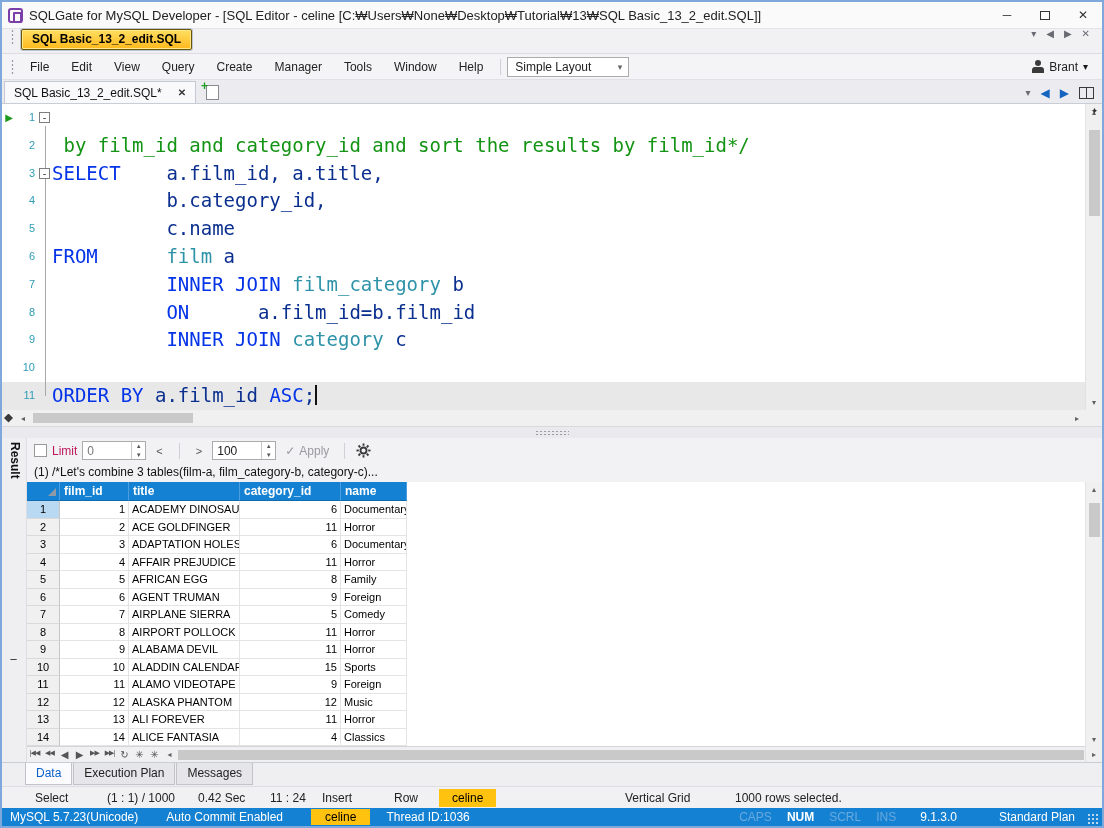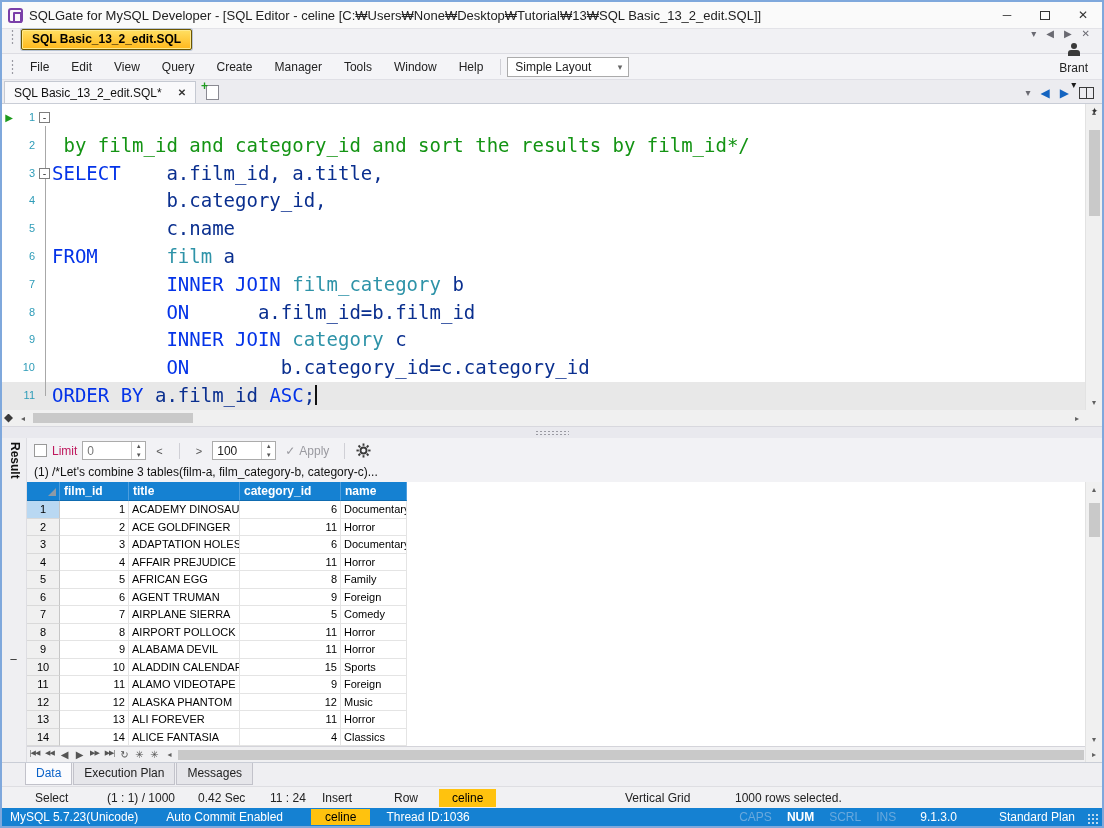--- a/index.html
+++ b/index.html
@@ -25,21 +25,21 @@
   .strip-right { margin-left:auto; display:flex; align-items:center; gap:10px; padding-right:8px; color:#6a6a72; }
   .mini { font-size:10px; line-height:1; }
   .mini.blue { color:#1464c0; font-size:12px; }
 
   
   .menubar { height:26px; background:#f4f4f7; display:flex; align-items:center; padding:0 4px; border-bottom:1px solid #e0e0e6; }
   .menu-item { padding:4px 11px; font-size:12px; color:#222; }
   .vsep { width:1px; height:16px; background:#d0d0d6; margin:0 6px; }
   .layout-combo { width:122px; height:20px; border:1px solid #ababab; background:#fff; display:flex; align-items:center; padding-left:7px; font-size:12px; color:#222; }
   .layout-combo .dd { margin-left:auto; padding-right:6px; color:#666; font-size:9px; }
-  .menubar-right { margin-left:auto; display:flex; align-items:center; gap:5px; padding-right:10px;flex-direction:column; }
+  .menubar-right { margin-left:auto; display:flex; align-items:center; gap:5px; padding-right:10px; }
   .person-icon { width:12px; height:13px; position:relative; }
   .person-icon::before { content:""; position:absolute; top:0; left:3px; width:6px; height:6px; border-radius:50%; background:#3a3a3a; }
   .person-icon::after { content:""; position:absolute; bottom:0; left:0; width:12px; height:6px; border-radius:3px 3px 0 0; background:#3a3a3a; }
   .user-name { font-size:12px; color:#222; }
 
   
   .doctabs { height:24px; background:#ececf0; display:flex; align-items:flex-end; padding-left:2px; border-bottom:1px solid #c9cdd6; }
   .doc-tab { height:22px; background:#f9f9fb; border:1px solid #c5c9d2; border-bottom:none; display:flex; align-items:center; gap:16px; padding:2px 9px; font-size:12px; color:#111; }
   .doc-tab .x { font-size:10px; color:#333; font-weight:bold; }
   .new-doc { width:13px; height:15px; border:1px solid #8a8a92; background:#fff; position:relative; margin:0 0 3px 10px; }
@@ -222,21 +222,21 @@
     <div class="editor" id="code-lines">
         <div class="code-line"><span class="run-col">▶</span><span class="lnum">1</span><span class="fold-col"><span class="fold-box">-</span></span></div>
         <div class="code-line"><span class="run-col"></span><span class="lnum">2</span><span class="fold-col"></span><span class="code-text"><span class="tk-cm"> by film_id and category_id and sort the results by film_id*/</span></span></div>
         <div class="code-line"><span class="run-col"></span><span class="lnum">3</span><span class="fold-col"><span class="fold-box">-</span></span><span class="code-text"><span class="tk-kw">SELECT</span><span class="tk-pl">    </span><span class="tk-id">a.film_id, a.title,</span></span></div>
         <div class="code-line"><span class="run-col"></span><span class="lnum">4</span><span class="fold-col"></span><span class="code-text"><span class="tk-pl">          </span><span class="tk-id">b.category_id,</span></span></div>
         <div class="code-line"><span class="run-col"></span><span class="lnum">5</span><span class="fold-col"></span><span class="code-text"><span class="tk-pl">          </span><span class="tk-id">c.name</span></span></div>
         <div class="code-line"><span class="run-col"></span><span class="lnum">6</span><span class="fold-col"></span><span class="code-text"><span class="tk-kw">FROM</span><span class="tk-pl">      </span><span class="tk-tb">film</span><span class="tk-id"> a</span></span></div>
         <div class="code-line"><span class="run-col"></span><span class="lnum">7</span><span class="fold-col"></span><span class="code-text"><span class="tk-pl">          </span><span class="tk-kw">INNER JOIN</span><span class="tk-pl"> </span><span class="tk-tb">film_category</span><span class="tk-id"> b</span></span></div>
         <div class="code-line"><span class="run-col"></span><span class="lnum">8</span><span class="fold-col"></span><span class="code-text"><span class="tk-pl">          </span><span class="tk-kw">ON</span><span class="tk-pl">      </span><span class="tk-id">a.film_id=b.film_id</span></span></div>
         <div class="code-line"><span class="run-col"></span><span class="lnum">9</span><span class="fold-col"></span><span class="code-text"><span class="tk-pl">          </span><span class="tk-kw">INNER JOIN</span><span class="tk-pl"> </span><span class="tk-tb">category</span><span class="tk-id"> c</span></span></div>
-        <div class="code-line"><span class="run-col"></span><span class="lnum">10</span><span class="fold-col"></span><span class="code-text"><span class="tk-pl">          </span><span class="tk-kw">ON</span><span class="tk-pl">        </span><span class="tk-id">b.category_id=c.category_id</span></span></div>
+        <div class="code-line"><span class="run-col"></span><span class="lnum">10</span><span class="fold-col"></span></div>
         <div class="code-line hl"><span class="run-col"></span><span class="lnum">11</span><span class="fold-col"></span><span class="code-text"><span class="tk-kw">ORDER BY</span><span class="tk-pl"> </span><span class="tk-id">a.film_id</span><span class="tk-pl"> </span><span class="tk-kw">ASC</span><span class="tk-id">;</span><span class="caret"></span></span></div>
       </div>
     <div class="editor-vscroll scroll">
       <div class="split-handle">✦</div>
       <div class="sc-btn">▴</div>
       <div class="v-thumb"></div>
       <div class="spacer"></div>
       <div class="sc-btn">▾</div>
     </div>
     <div class="editor-hscroll scroll">

